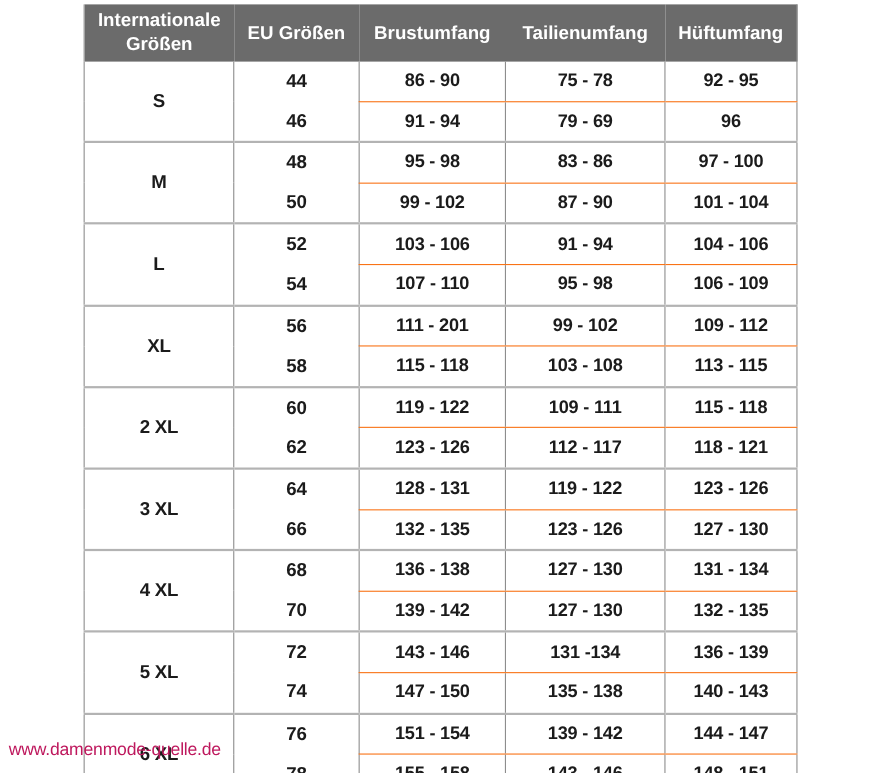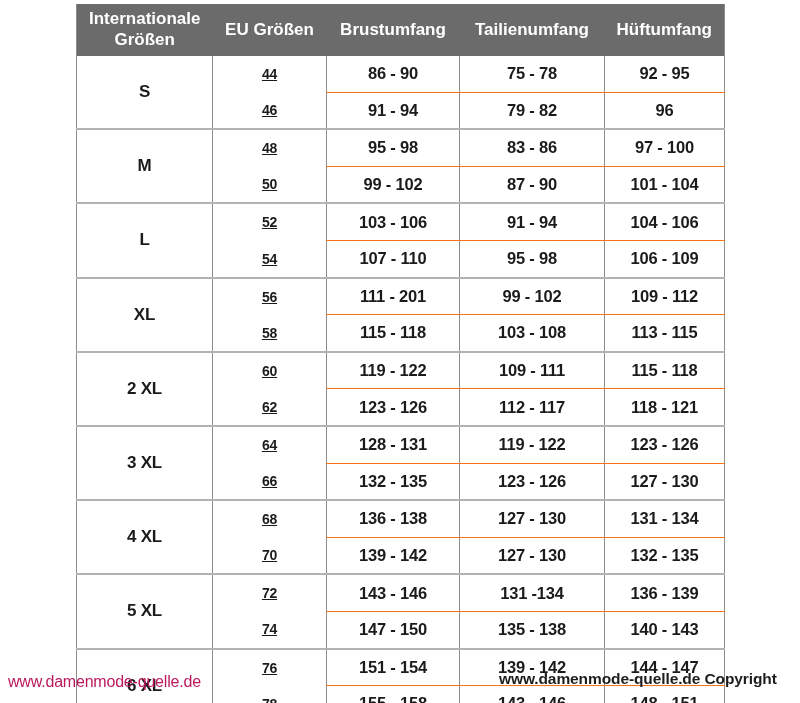--- a/index.html
+++ b/index.html
@@ -47,21 +47,21 @@
     vertical-align: middle;
     color: #1b1b1b;
     font-size: 16.5px;
     font-weight: 700;
     letter-spacing: -0.2px;
     padding: 0 4px;
     border-left: 1px solid #8d8d8d;
     background: transparent;
   }
   tbody td.c-size { font-size: 17px; }
-  tbody td.c-eu   { font-size: 14px; text-decoration: underline; }
+  tbody td.c-eu   { font-size: 17px; }
   
   tr.row-a td.c-val { border-bottom: 1px solid #f97316; }
   
   tr.row-b td, tbody td.c-size { border-bottom: 2px solid #b3b3b3; }
 
   .wm {
     position: absolute;
     white-space: nowrap;
     z-index: 5;
     pointer-events: none;
@@ -109,21 +109,21 @@
     <tr class="row-a">
       <td class="c-size" rowspan="2">S</td>
       <td class="c-eu">44</td>
       <td class="c-val">86 - 90</td>
       <td class="c-val">75 - 78</td>
       <td class="c-val">92 - 95</td>
     </tr>
     <tr class="row-b">
       <td class="c-eu">46</td>
       <td class="c-val">91 - 94</td>
-      <td class="c-val">79 - 82</td>
+      <td class="c-val">79 - 69</td>
       <td class="c-val">96</td>
     </tr>
 
     <tr class="row-a">
       <td class="c-size" rowspan="2">M</td>
       <td class="c-eu">48</td>
       <td class="c-val">95 - 98</td>
       <td class="c-val">83 - 86</td>
       <td class="c-val">97 - 100</td>
     </tr>
@@ -228,15 +228,14 @@
     <tr class="row-b">
       <td class="c-eu">78</td>
       <td class="c-val">155 - 158</td>
       <td class="c-val">143 - 146</td>
       <td class="c-val">148 - 151</td>
     </tr>
   </tbody>
   </table>
 
   <div class="wm wm-left">www.damenmode-quelle.de</div>
-  <div class="wm wm-right">www.damenmode-quelle.de Copyright</div>
 
 </div>
 
 </body></html>

